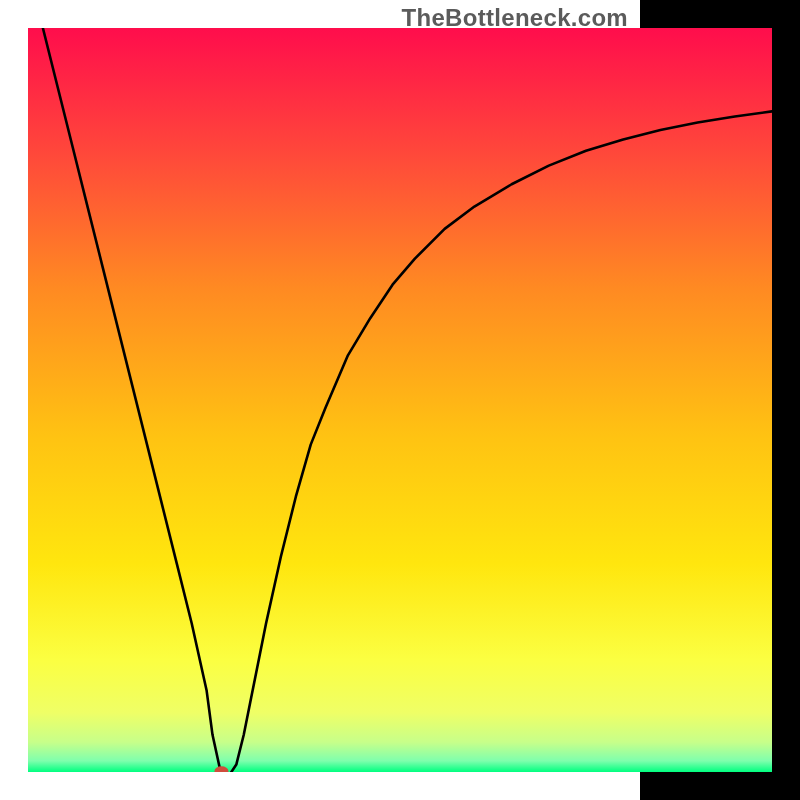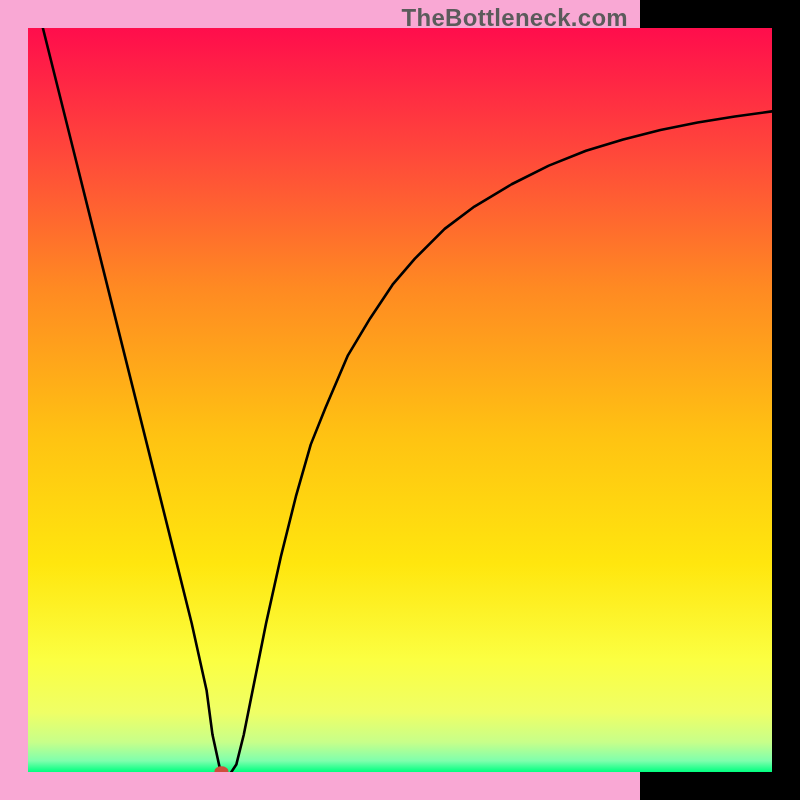--- a/index.html
+++ b/index.html
@@ -9,21 +9,21 @@
     height: 800px;
     background: #000;
     overflow: hidden;
   }
   .frame {
     position: absolute;
     top: 0;
     left: 0;
     width: 640px;
     height: 800px;
-    background: #f9a8d4;
+    background: #ffffff;
   }
   .plot {
     position: absolute;
     top: 28px;
     left: 28px;
     width: 744px;
     height: 744px;
     overflow: hidden;
   }
   .watermark {

